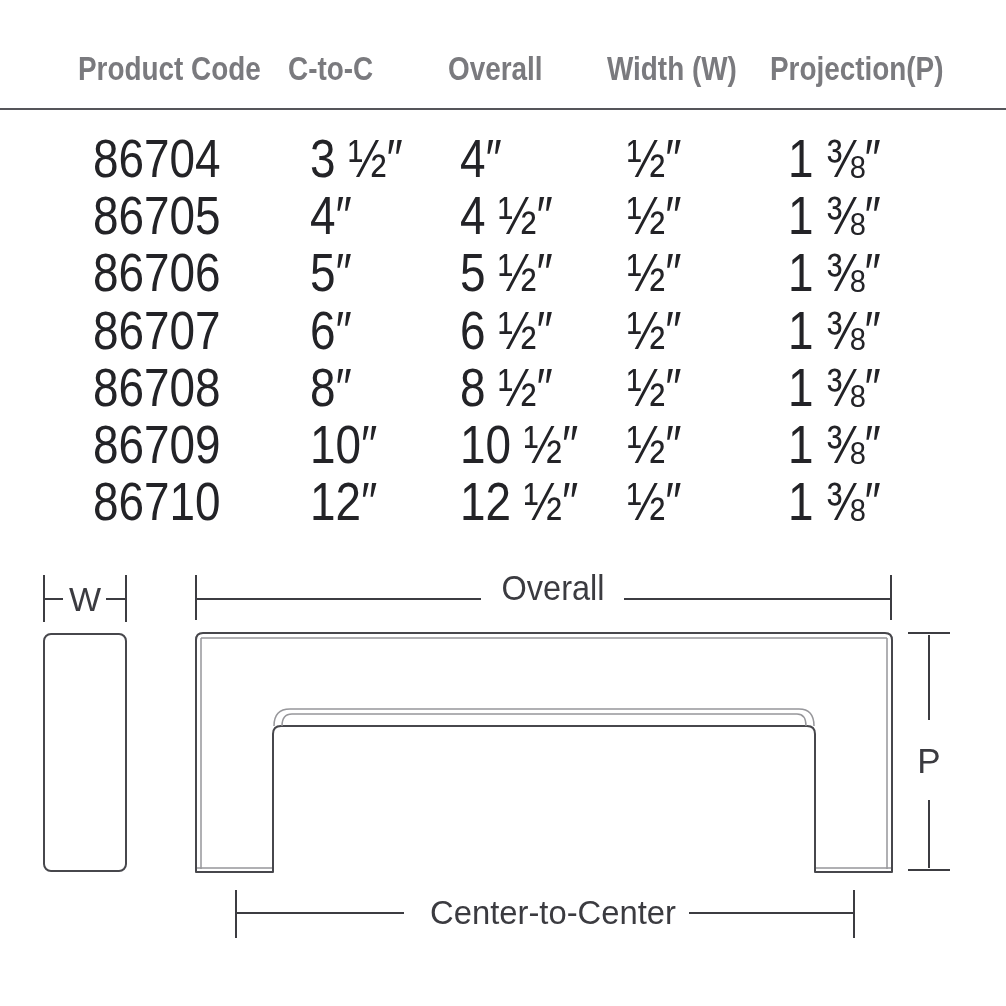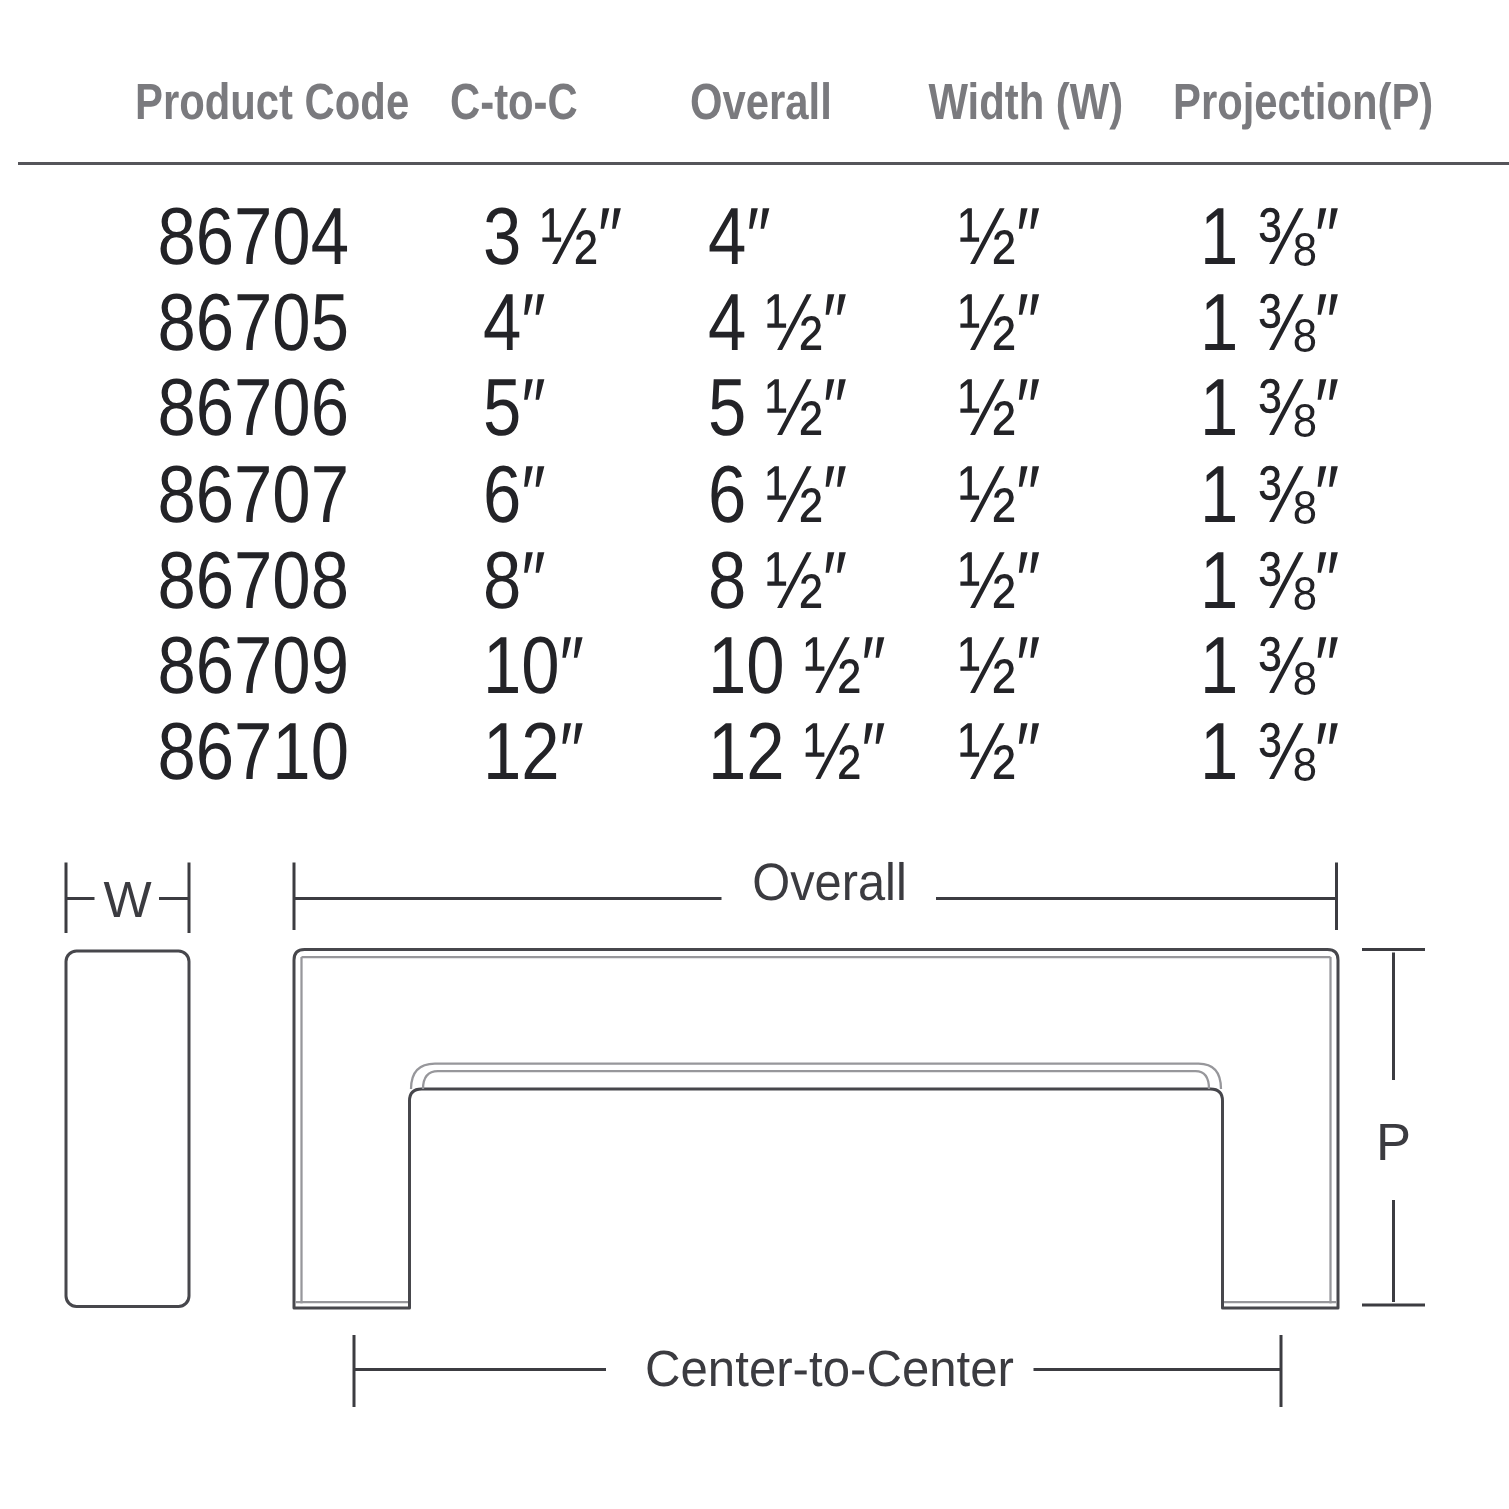--- a/index.html
+++ b/index.html
@@ -1,21 +1,21 @@
 <!DOCTYPE html>
 <html><head>
 <meta charset="utf-8">
 <style>
   html,body{margin:0;padding:0;background:#ffffff;}
   body{width:1006px;height:1006px;position:relative;overflow:hidden;
        font-family:"Liberation Sans",sans-serif;-webkit-font-smoothing:antialiased;}
   .page{position:absolute;inset:0;background:#fff;}
 
   
-  .table-area{position:absolute;left:12px;top:0;width:918px;height:540px;padding-left:44px;}
+  .table-area{position:absolute;left:0;top:0;width:918px;height:540px;padding-left:44px;}
   .rule{position:absolute;left:0;top:108px;width:1006px;height:2px;background:#55555a;}
   .col{position:absolute;top:0;}
   .hdr{position:absolute;top:51px;left:0;font-size:34px;font-weight:bold;
        color:#7a7a7e;line-height:1;white-space:nowrap;}
   .hdr span{display:inline-block;transform:scaleX(0.82);transform-origin:0 50%;}
   .val{position:absolute;left:0;height:58px;line-height:58px;font-size:54px;
        color:#232327;white-space:nowrap;}
   .val span{display:inline-block;transform:scaleX(0.85);transform-origin:0 50%;}
   .r0{top:129px}.r1{top:186px}.r2{top:243px}.r3{top:301px}
   .r4{top:358px}.r5{top:415px}.r6{top:472px}

